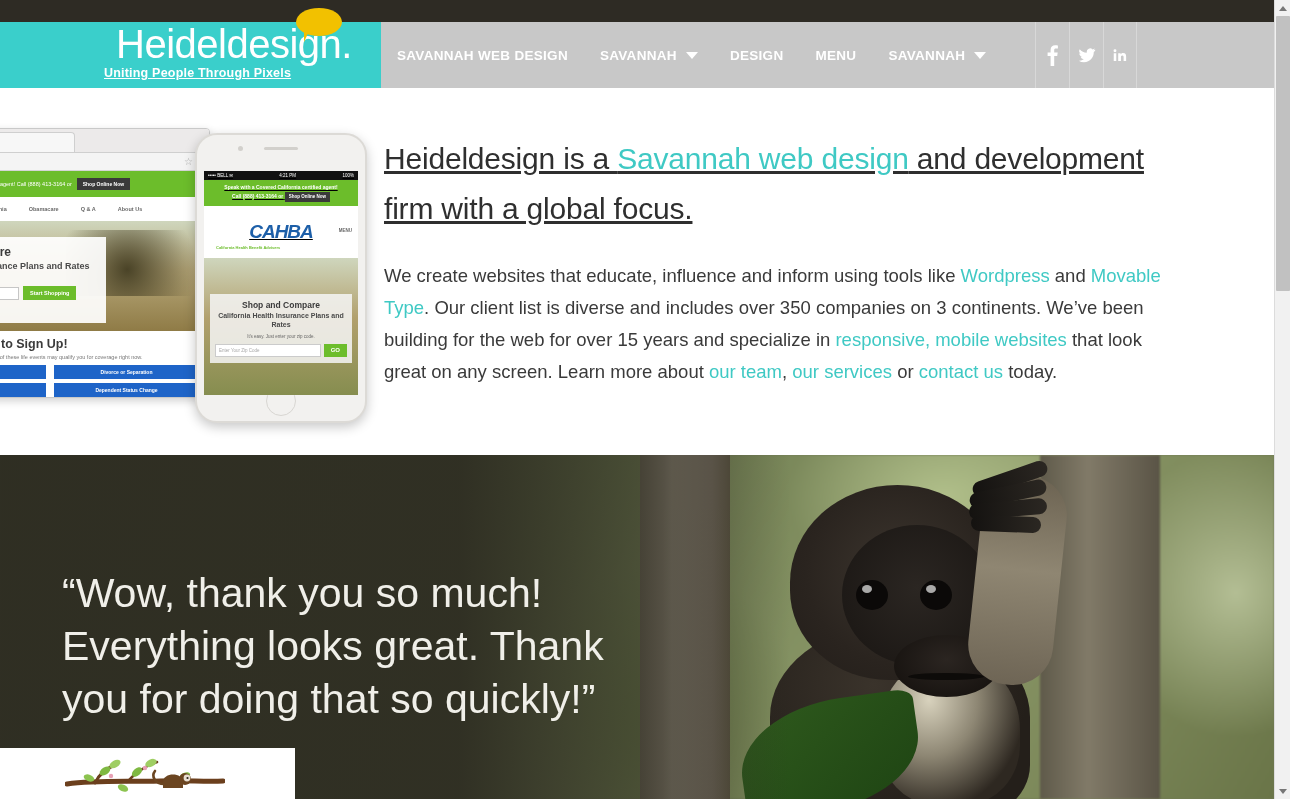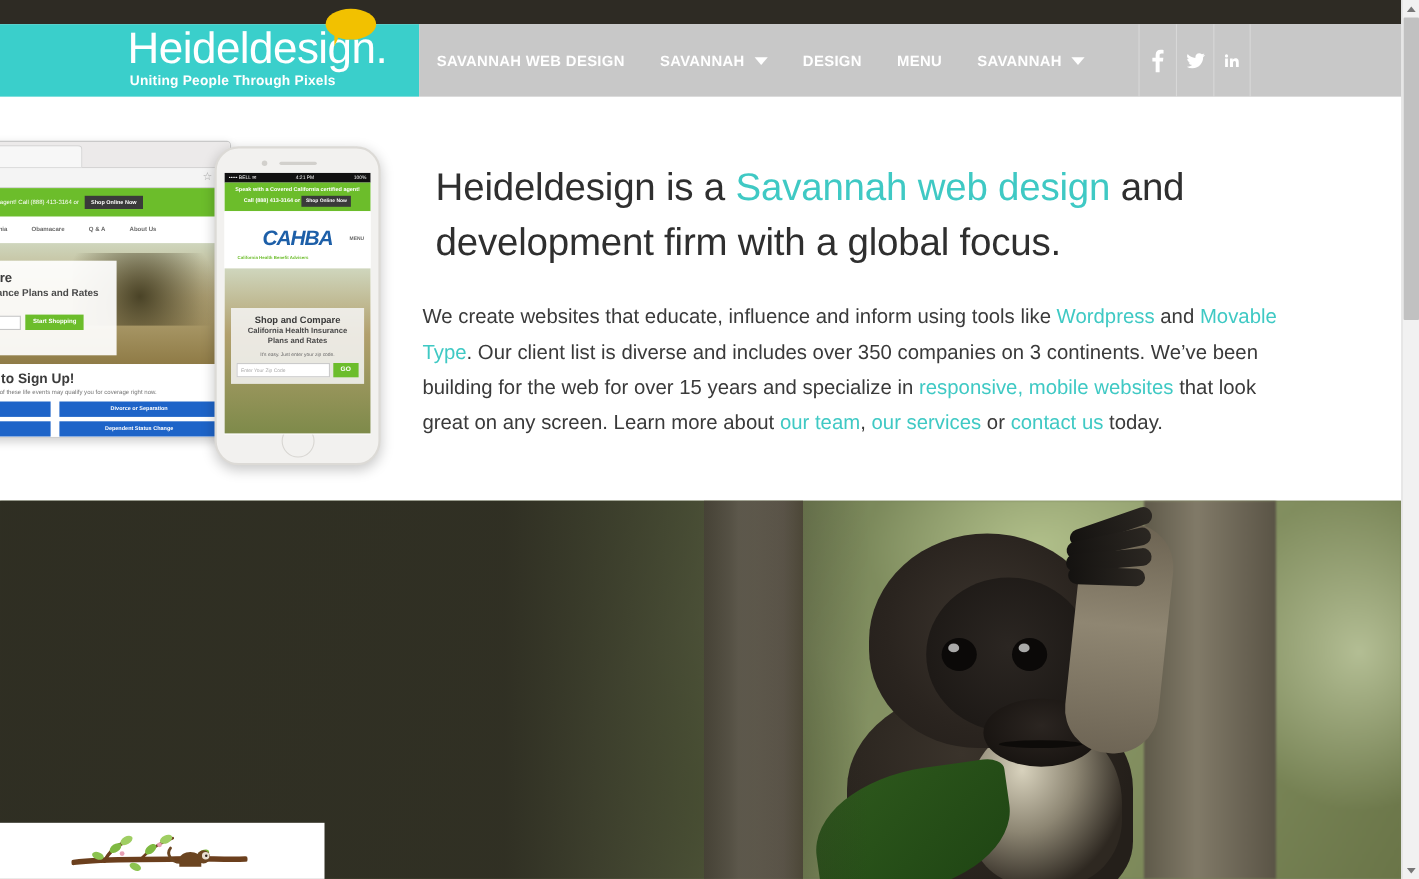--- a/index.html
+++ b/index.html
@@ -17,22 +17,22 @@
 
   
   .header { position:absolute; left:0; top:22px; width:1274px; height:66px; }
   .brandblock { position:absolute; left:0; top:0; width:381px; height:66px; background:#3acfcb; }
   .brandname {
     position:absolute; left:116px; top:-4px; color:#fff;
     font-size:40px; font-weight:400; letter-spacing:-0.5px; line-height:52px;
     font-family:"Liberation Sans","DejaVu Sans",sans-serif;
   }
   .tagline {
-    position:absolute; left:118px; top:44px; color:#ffffff;
-    font-size:12.5px; font-weight:bold; letter-spacing:0.2px;
+    position:absolute; left:104px; top:44px; color:#ffffff;
+    font-size:12.5px; font-weight:bold; letter-spacing:0.2px;text-decoration:underline;
   }
   .bubble {
     position:absolute; left:296px; top:-14px; width:46px; height:28px;
     background:#f2c100; border-radius:50%;
   }
   .bubble:after {
     content:""; position:absolute; left:8px; top:21px;
     border-left:6px solid #f2c100; border-bottom:13px solid transparent;
     border-right:5px solid transparent;
   }
@@ -117,23 +117,23 @@
   }
   .signup h3 { margin:0; font-size:12.5px; font-weight:bold; color:#3b3b3b; }
   .signup p { margin:3px 0 0; font-size:5.5px; color:#777; }
   .btngrid { margin-top:5px; display:grid; grid-template-columns:1fr 1fr; gap:4px 8px; }
   .bluebtn {
     background:#1e64c8; color:#fff; font-size:5px; font-weight:bold;
     text-align:center; padding:4px 0; white-space:nowrap; overflow:hidden;
   }
 
   .phone {
-    position:absolute; left:305px; top:5px; width:151px; height:290px;
+    position:absolute; left:305px; top:5px; width:172px; height:290px;
     background:#f2f1ef; border:2px solid #dcdad6; border-radius:22px;
-    box-shadow:0 4px 12px rgba(0,0,0,.22); padding:22px 7px 26px;
+    box-shadow:0 4px 12px rgba(0,0,0,.22); padding:36px 7px 26px;text-decoration:underline;
   }
   .phone .speaker { position:absolute; left:50%; top:12px; transform:translateX(-50%); width:34px; height:3px; background:#d2d0cc; border-radius:2px; }
   .phone .cam { position:absolute; left:41px; top:11px; width:5px; height:5px; background:#d2d0cc; border-radius:50%; }
   .phone .home { position:absolute; left:50%; bottom:5px; transform:translateX(-50%); width:30px; height:30px; border:1.5px solid #d8d6d2; border-radius:50%; }
   .pscreen { width:100%; height:100%; background:#fff; overflow:hidden; position:relative; }
   .pstatus { height:9px; background:#111; color:#fff; font-size:4.5px; display:flex; align-items:center; justify-content:space-between; padding:0 4px; }
   .pgreen { background:#6cbd2b; color:#fff; text-align:center; font-size:5px; font-weight:bold; padding:4px 2px; line-height:1.5; }
   .pgreen .pbtn { display:inline-block; background:#3a3a3a; padding:2px 4px; font-size:4.5px; }
   .plogo { height:52px; display:flex; align-items:center; justify-content:center; position:relative; background:#fff; }
   .plogo .mark { font-size:19px; font-weight:bold; color:#1d5fa8; font-style:italic; letter-spacing:-1px; }
@@ -150,22 +150,23 @@
   .pcard h3 { margin:0; font-size:8.5px; font-weight:bold; color:#3b3b3b; }
   .pcard h4 { margin:2px 0 0; font-size:7px; font-weight:bold; color:#4a4a4a; line-height:1.25; }
   .pcard p { margin:4px 0 0; font-size:4.5px; color:#666; }
   .pzip { margin-top:5px; display:flex; gap:3px; }
   .pzip .f { flex:1; background:#fff; border:1px solid #cbcbcb; font-size:4.5px; color:#a8a8a8; padding:3px; text-align:left; }
   .pzip .g { background:#6cbd2b; color:#fff; font-size:6px; font-weight:bold; padding:3px 7px; }
 
   
   .copy { position:absolute; left:384px; top:46px; width:800px; }
   .copy h1 {
-    margin:12px; font-size:35px; line-height:50px; font-weight:400; color:#2f2f2f;
+    margin:0; font-size:30px; line-height:50px; font-weight:400; color:#2f2f2f;
     letter-spacing:-0.2px;
+    text-decoration:underline;
   }
   .copy p {
     margin:26px 0 0; font-size:18.5px; line-height:32px; color:#3a3a3a;
   }
   a.teal { color:#3fc9c4; text-decoration:none; }
   .h-teal { color:#3fc9c4; }
 
   
   .testimonial { position:absolute; left:0; top:455px; width:1274px; height:344px; overflow:hidden; }
   .photo { position:absolute; inset:0; background:#6f7a55; }
@@ -436,20 +437,21 @@
         <div class="mk-hand">
           <div class="finger f1"></div>
           <div class="finger f2"></div>
           <div class="finger f3"></div>
           <div class="finger f4"></div>
         </div>
         <div class="leaf"></div>
       </div>
       <div class="overlay"></div>
     </div>
+    <div class="quote">“Wow, thank you so much! Everything looks great. Thank you for doing that so quickly!”</div>
   </div>
 
   <div class="card">
     <svg class="branchart" viewBox="0 0 160 45">
       <path d="M2 30 C 30 26, 60 28, 95 27 C 120 26, 140 28, 158 27" stroke="#6b3f1d" stroke-width="5" fill="none" stroke-linecap="round"></path>
       <path d="M30 29 C 34 20, 42 14, 52 10" stroke="#6b3f1d" stroke-width="3" fill="none" stroke-linecap="round"></path>
       <path d="M62 28 C 70 19, 80 12, 92 8" stroke="#6b3f1d" stroke-width="2.5" fill="none" stroke-linecap="round"></path>
       <ellipse cx="40" cy="17" rx="6" ry="3.6" fill="#7fb942" transform="rotate(-35 40 17)"></ellipse>
       <ellipse cx="50" cy="10" rx="6" ry="3.6" fill="#9fce63" transform="rotate(-30 50 10)"></ellipse>
       <ellipse cx="72" cy="18" rx="6" ry="3.6" fill="#7fb942" transform="rotate(-40 72 18)"></ellipse>

